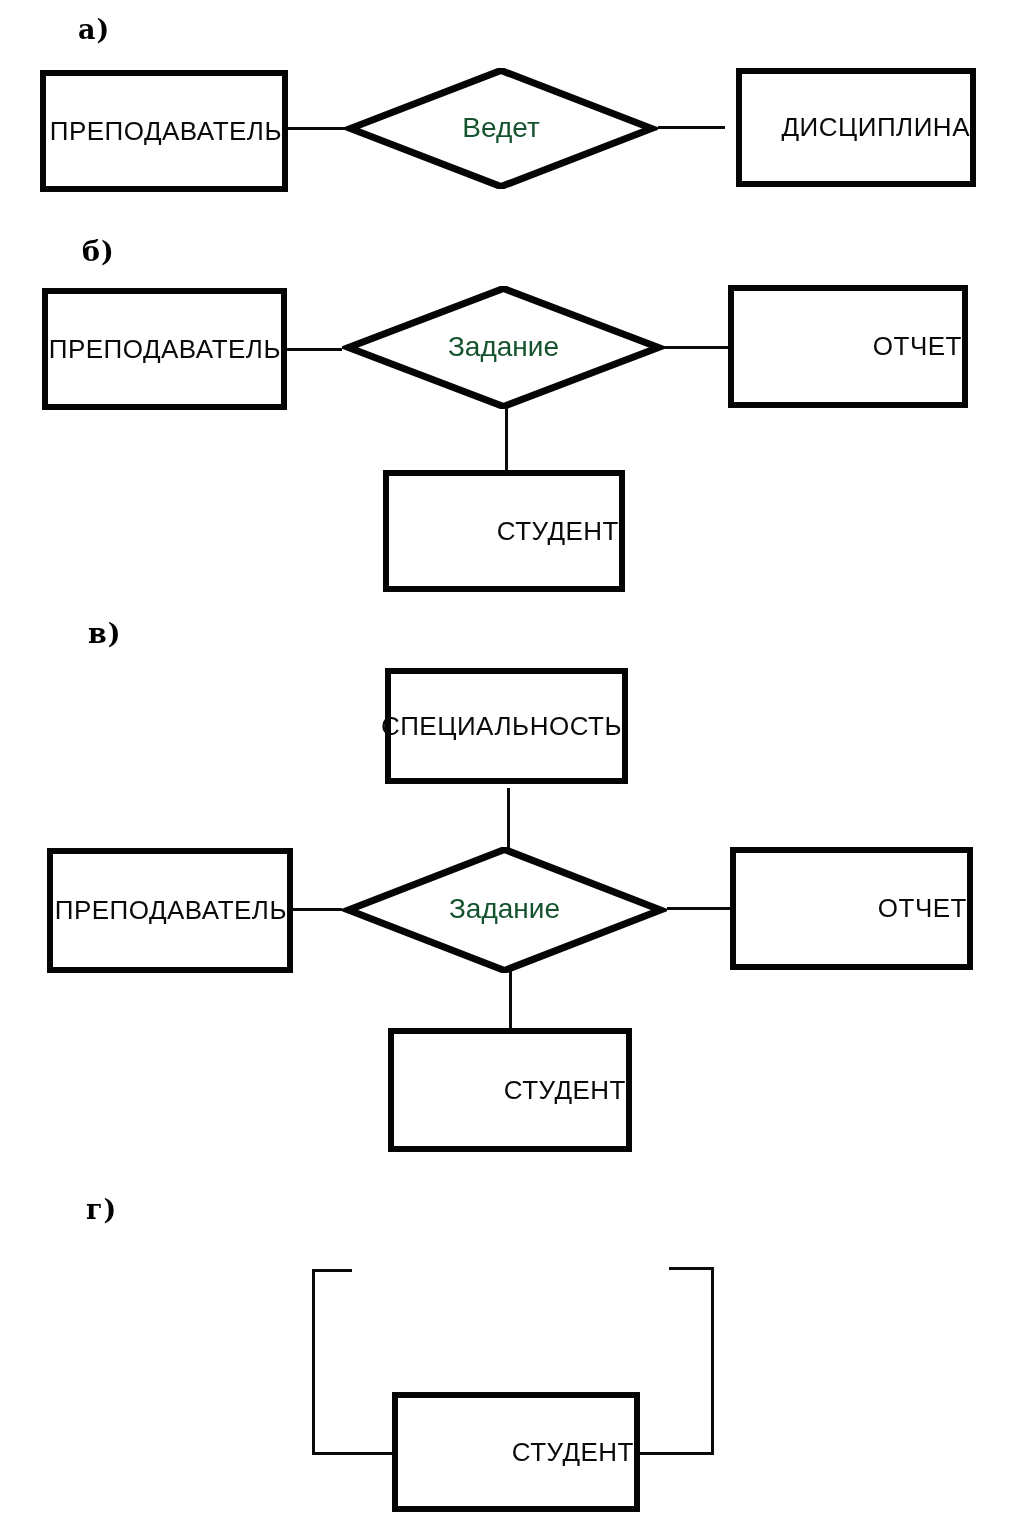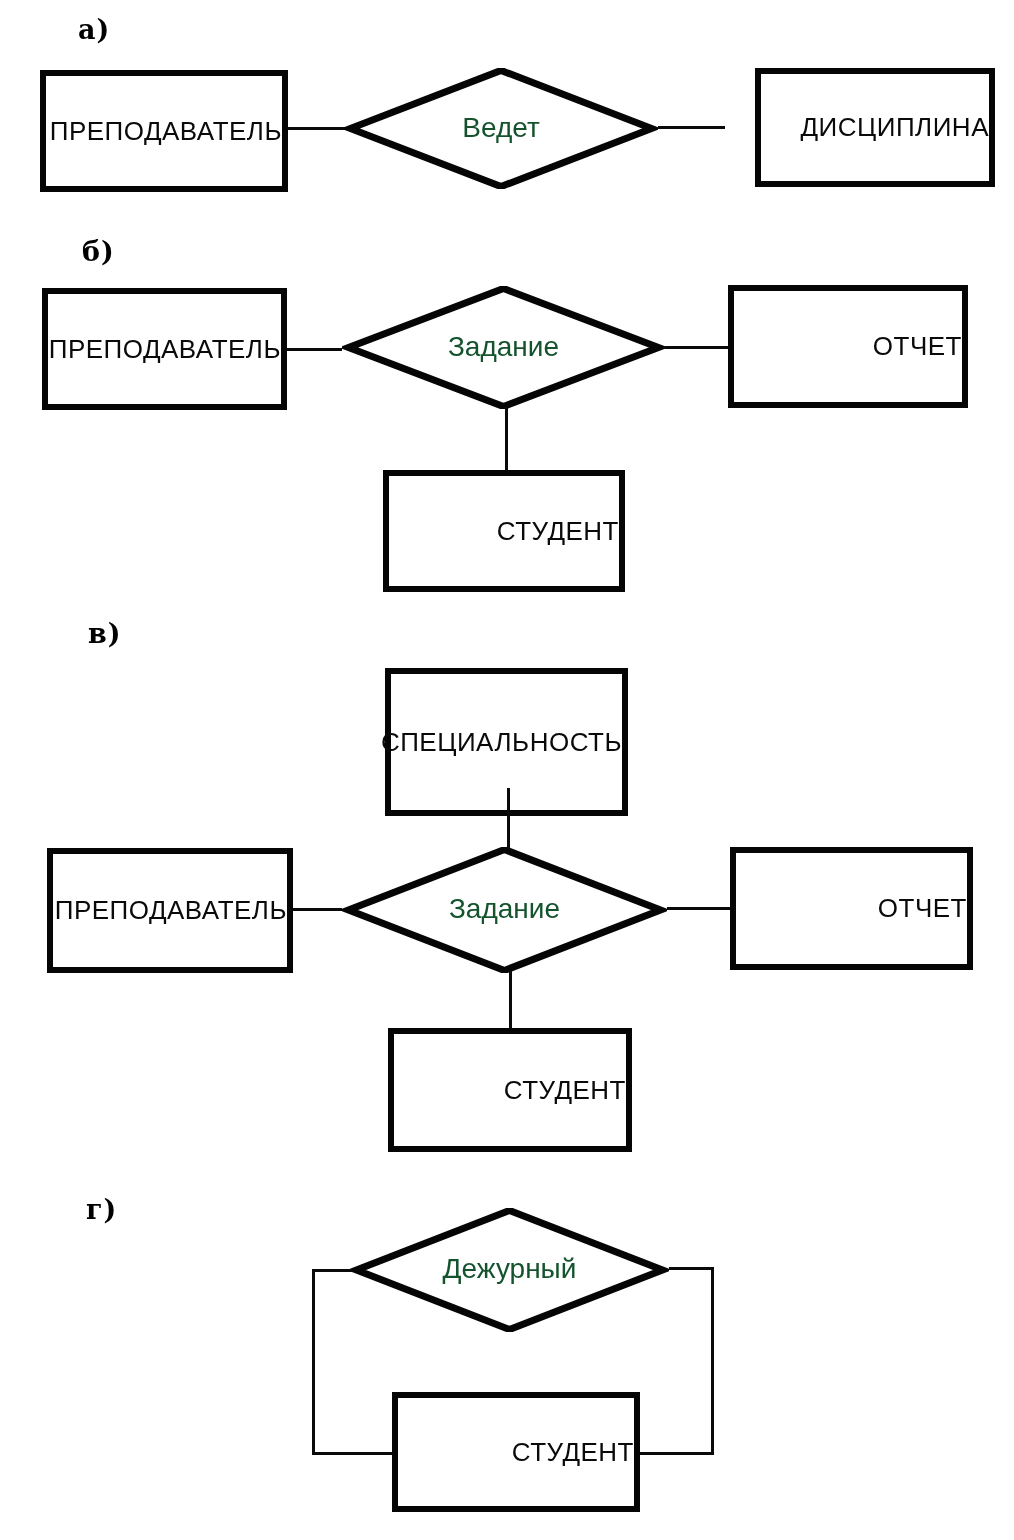--- a/index.html
+++ b/index.html
@@ -74,21 +74,21 @@
 
   <div class="diamond" style="left:344px; top:68px; width:314px; height:121px;">
     <svg viewBox="0 0 100 100" preserveAspectRatio="none">
       <polygon points="50,2 98,50 50,98 2,50" fill="#ffffff" stroke="#050505" stroke-width="7" vector-effect="non-scaling-stroke" stroke-miterlimit="12"></polygon>
     </svg>
     <span class="dlabel">Ведет</span>
   </div>
 
   <div class="line" style="left:658px; top:126px; width:67px; height:3px;"></div>
 
-  <div class="entity" style="left:755px; top:68px; width:240px; height:119px;">
+  <div class="entity" style="left:736px; top:68px; width:240px; height:119px;">
     <span>ДИСЦИПЛИНА</span>
   </div>
 
   <div class="sec-label" style="left:82px; top:236px;">б)</div>
 
   <div class="entity" style="left:42px; top:288px; width:245px; height:122px;">
     <span>ПРЕПОДАВАТЕЛЬ</span>
   </div>
 
   <div class="line" style="left:287px; top:348px; width:55px; height:3px;"></div>
@@ -107,21 +107,21 @@
   </div>
 
   <div class="line" style="left:505px; top:407px; width:3px; height:63px;"></div>
 
   <div class="entity" style="left:383px; top:470px; width:242px; height:122px;">
     <span>СТУДЕНТ</span>
   </div>
 
   <div class="sec-label" style="left:88px; top:618px;">в)</div>
 
-  <div class="entity" style="left:385px; top:668px; width:243px; height:148px;">
+  <div class="entity" style="left:385px; top:668px; width:243px; height:116px;">
     <span>СПЕЦИАЛЬНОСТЬ</span>
   </div>
 
   <div class="line" style="left:507px; top:788px; width:3px; height:62px;"></div>
 
   <div class="entity" style="left:47px; top:848px; width:246px; height:125px;">
     <span>ПРЕПОДАВАТЕЛЬ</span>
   </div>
 
   <div class="line" style="left:293px; top:908px; width:49px; height:3px;"></div>
@@ -140,26 +140,20 @@
   </div>
 
   <div class="line" style="left:509px; top:971px; width:3px; height:57px;"></div>
 
   <div class="entity" style="left:388px; top:1028px; width:244px; height:124px;">
     <span>СТУДЕНТ</span>
   </div>
 
   <div class="sec-label" style="left:86px; top:1194px;">г)</div>
 
-  <div class="diamond" style="left:350px; top:1208px; width:319px; height:124px;">
-    <svg viewBox="0 0 100 100" preserveAspectRatio="none">
-      <polygon points="50,2 98,50 50,98 2,50" fill="#ffffff" stroke="#050505" stroke-width="7" vector-effect="non-scaling-stroke" stroke-miterlimit="12"></polygon>
-    </svg>
-    <span class="dlabel">Дежурный</span>
-  </div>
 
   <div class="line" style="left:312px; top:1269px; width:40px; height:3px;"></div>
   <div class="line" style="left:312px; top:1269px; width:3px; height:186px;"></div>
   <div class="line" style="left:312px; top:1452px; width:80px; height:3px;"></div>
 
   <div class="line" style="left:669px; top:1267px; width:45px; height:3px;"></div>
   <div class="line" style="left:711px; top:1267px; width:3px; height:188px;"></div>
   <div class="line" style="left:640px; top:1452px; width:74px; height:3px;"></div>
 
   <div class="entity" style="left:392px; top:1392px; width:248px; height:120px;">

